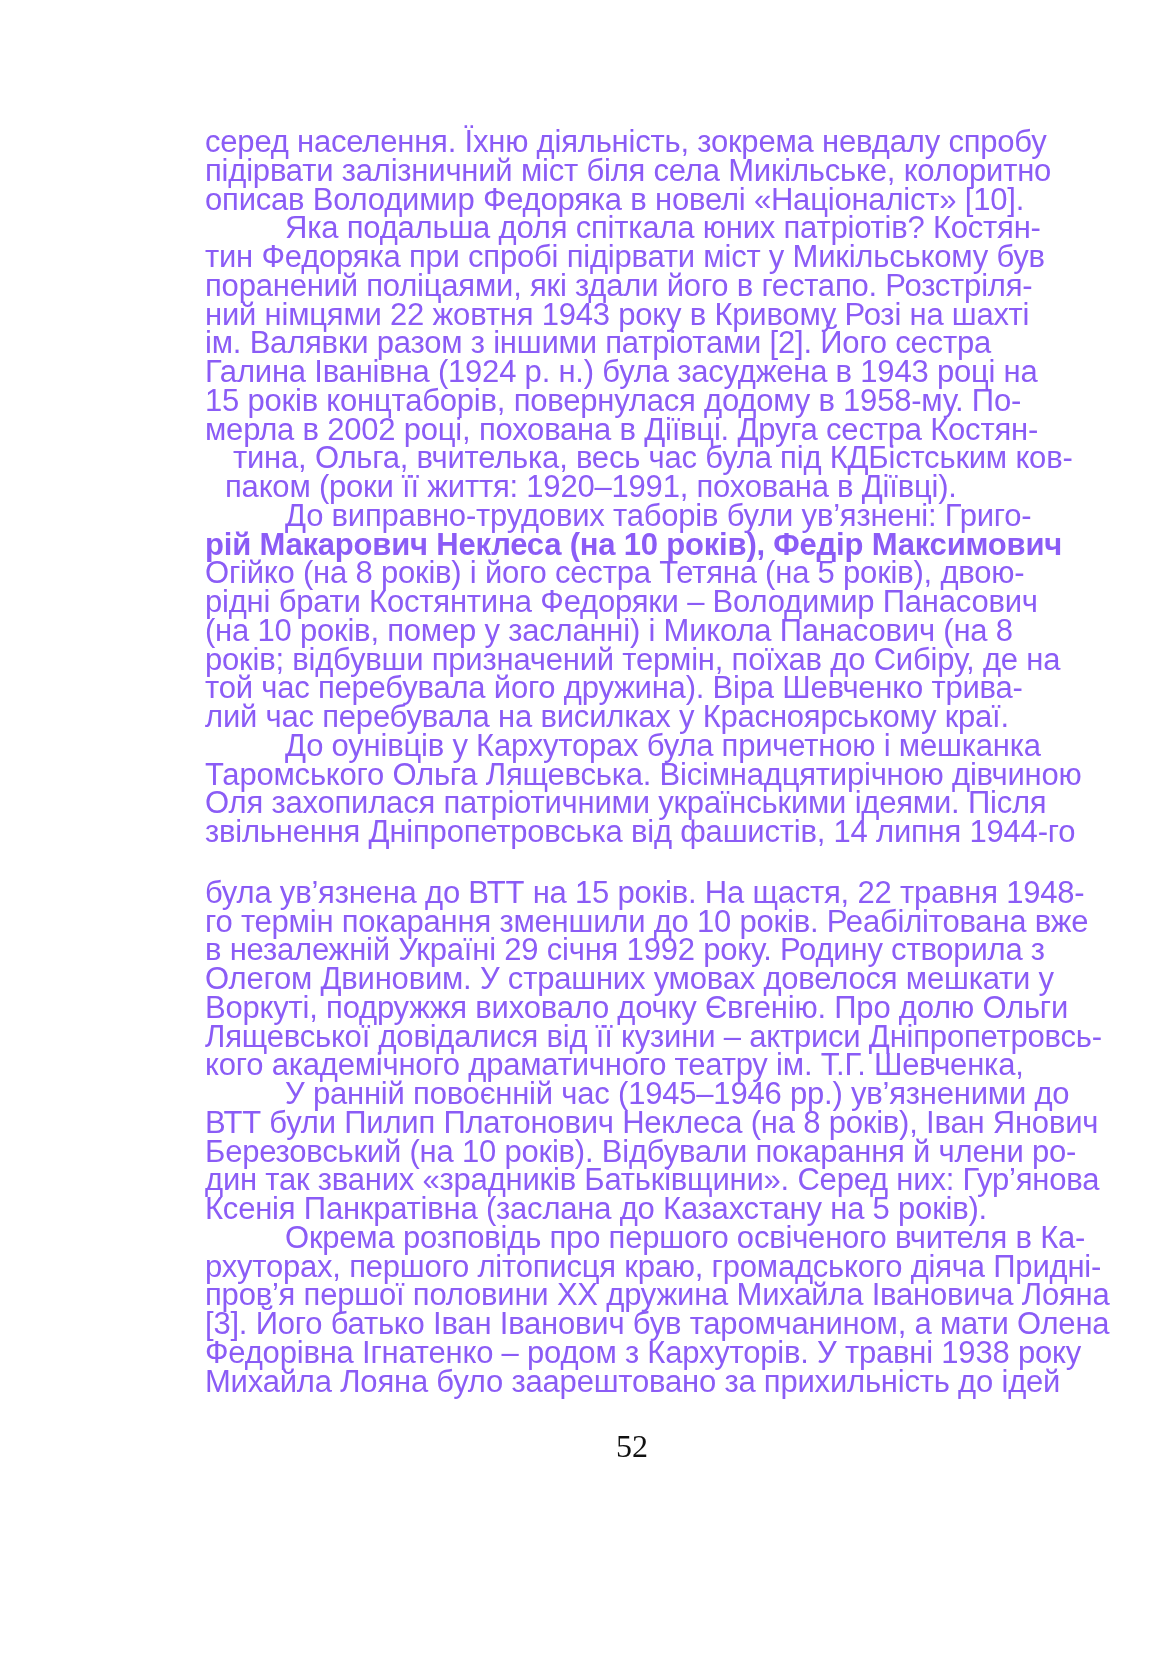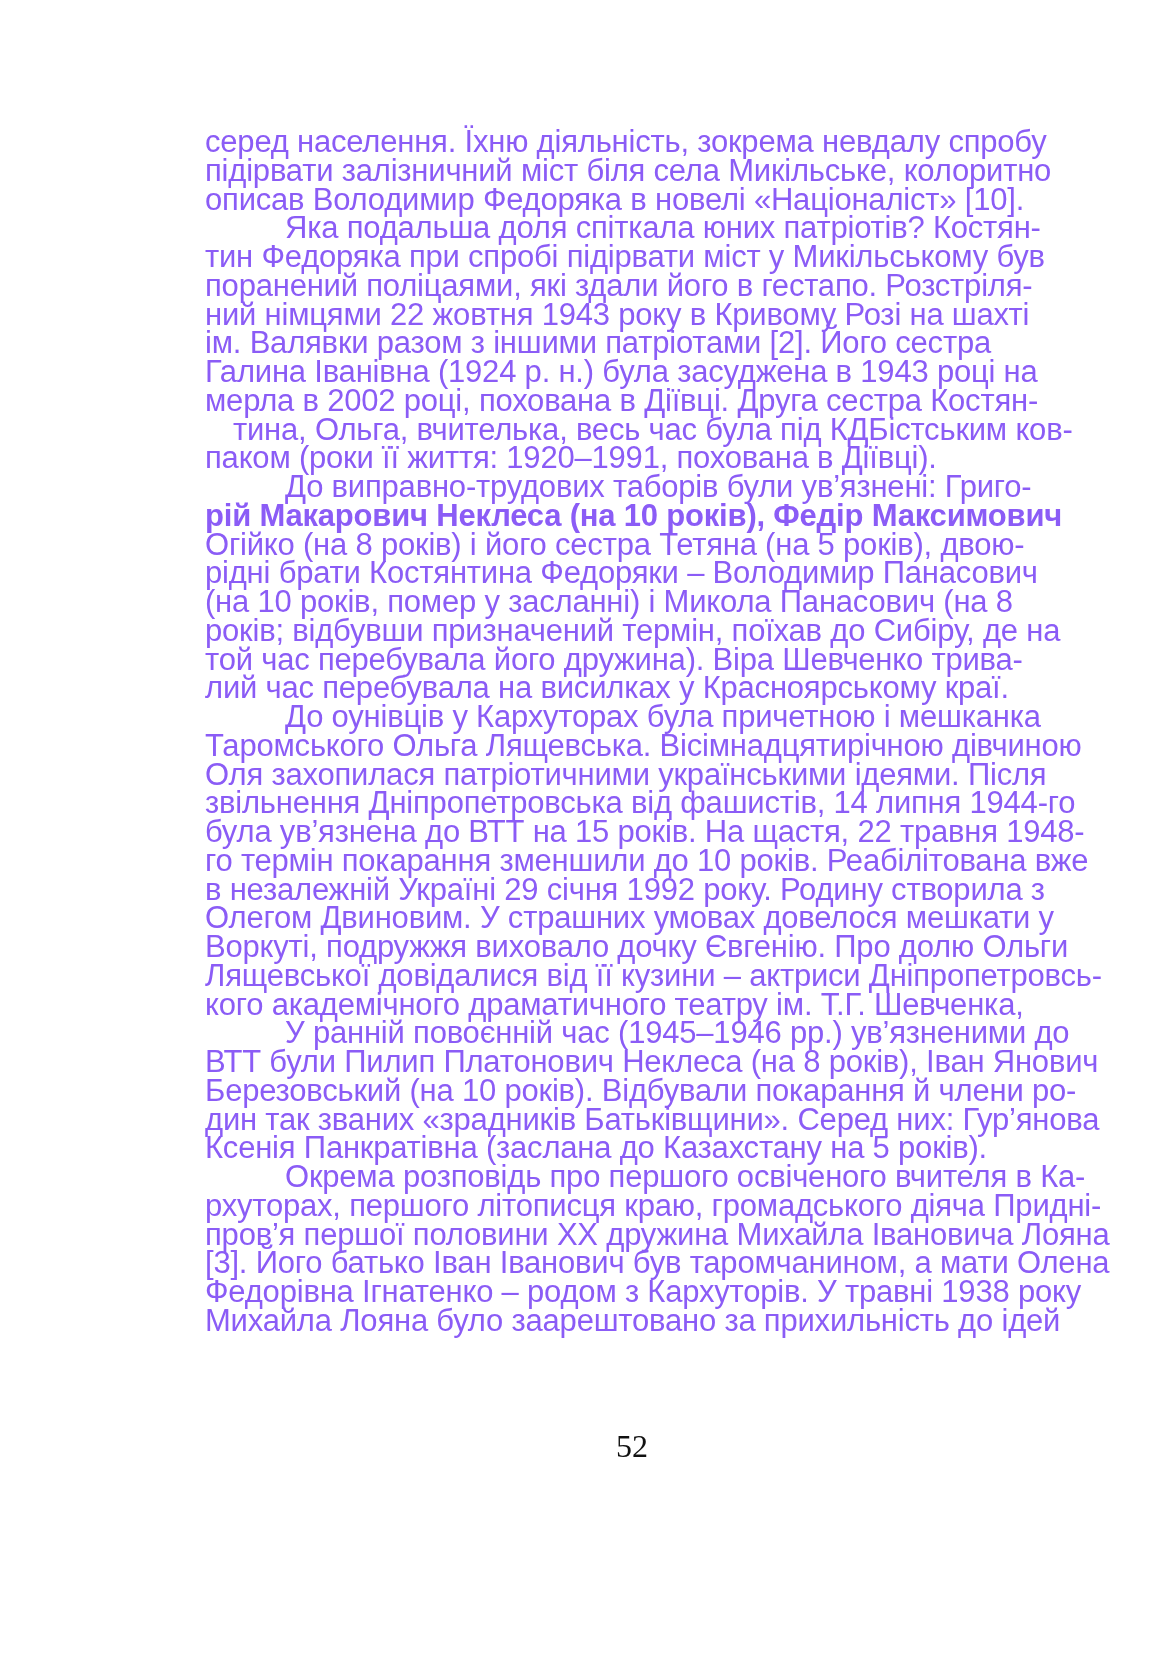--- a/index.html
+++ b/index.html
@@ -59,40 +59,41 @@
       <div class="line" style="display: block; width: 744px;">підірвати залізничний міст біля села Микільське, колоритно</div>
       <div class="line last" style="display: block; width: 744px;">описав Володимир Федоряка в новелі «Націоналіст» [10].</div>
     </div>
     <div class="paragraph">
       <div class="line indent" style="display: block; width: 744px;">Яка подальша доля спіткала юних патріотів? Костян-</div>
       <div class="line" style="display: block; width: 744px;">тин Федоряка при спробі підірвати міст у Микільському був</div>
       <div class="line" style="display: block; width: 744px;">поранений поліцаями, які здали його в гестапо. Розстріля-</div>
       <div class="line" style="display: block; width: 744px;">ний німцями 22 жовтня 1943 року в Кривому Розі на шахті</div>
       <div class="line" style="display: block; width: 744px;">ім. Валявки разом з іншими патріотами [2]. Його сестра</div>
       <div class="line" style="display: block; width: 744px;">Галина Іванівна (1924 р. н.) була засуджена в 1943 році на</div>
+      <div class="line" style="display: block; width: 744px;">15 років концтаборів, повернулася додому в 1958-му. По-</div>
       <div class="line" style="display: block; width: 744px;">мерла в 2002 році, похована в Діївці. Друга сестра Костян-</div>
       <div class="line" style="display: block; width: 744px; margin-left: 28px;">тина, Ольга, вчителька, весь час була під КДБістським ков-</div>
-      <div class="line last" style="display: block; width: 744px;">паком (роки її життя: 1920–1991, похована в Діївці).</div>
+      <div class="line last" style="display: block; width: 744px; margin-left: 20px;">паком (роки її життя: 1920–1991, похована в Діївці).</div>
     </div>
     <div class="paragraph">
       <div class="line indent" style="display: block; width: 744px;">До виправно-трудових таборів були ув’язнені: Григо-</div>
       <div class="line" style="display: block; width: 744px; font-weight: bold;">рій Макарович Неклеса (на 10 років), Федір Максимович</div>
       <div class="line" style="display: block; width: 744px;">Огійко (на 8 років) і його сестра Тетяна (на 5 років), двою-</div>
       <div class="line" style="display: block; width: 744px;">рідні брати Костянтина Федоряки – Володимир Панасович</div>
       <div class="line" style="display: block; width: 744px;">(на 10 років, помер у засланні) і Микола Панасович (на 8</div>
       <div class="line" style="display: block; width: 744px;">років; відбувши призначений термін, поїхав до Сибіру, де на</div>
       <div class="line" style="display: block; width: 744px;">той час перебувала його дружина). Віра Шевченко трива-</div>
       <div class="line last" style="display: block; width: 744px;">лий час перебувала на висилках у Красноярському краї.</div>
     </div>
     <div class="paragraph">
       <div class="line indent" style="display: block; width: 744px;">До оунівців у Кархуторах була причетною і мешканка</div>
       <div class="line" style="display: block; width: 744px;">Таромського Ольга Лящевська. Вісімнадцятирічною дівчиною</div>
       <div class="line" style="display: block; width: 744px;">Оля захопилася патріотичними українськими ідеями. Після</div>
       <div class="line" style="display: block; width: 744px;">звільнення Дніпропетровська від фашистів, 14 липня 1944-го</div>
-      <div class="line" style="display: block; width: 744px;">була ув’язнена до ВТТ на 15 років. На щастя, 22 травня 1948-</div>
+      <div class="line" style="display: block; width: 744px; margin-top: 32px;">була ув’язнена до ВТТ на 15 років. На щастя, 22 травня 1948-</div>
       <div class="line" style="display: block; width: 744px;">го термін покарання зменшили до 10 років. Реабілітована вже</div>
       <div class="line" style="display: block; width: 744px;">в незалежній Україні 29 січня 1992 року. Родину створила з</div>
       <div class="line" style="display: block; width: 744px;">Олегом Двиновим. У страшних умовах довелося мешкати у</div>
       <div class="line" style="display: block; width: 744px;">Воркуті, подружжя виховало дочку Євгенію. Про долю Ольги</div>
       <div class="line" style="display: block; width: 744px;">Лящевської довідалися від її кузини – актриси Дніпропетровсь-</div>
       <div class="line" style="display: block; width: 744px;">кого академічного драматичного театру ім. Т.Г. Шевченка,</div>
     </div>
     <div class="paragraph">
       <div class="line indent" style="display: block; width: 744px;">У ранній повоєнній час (1945–1946 рр.) ув’язненими до</div>
       <div class="line" style="display: block; width: 744px;">ВТТ були Пилип Платонович Неклеса (на 8 років), Іван Янович</div>

